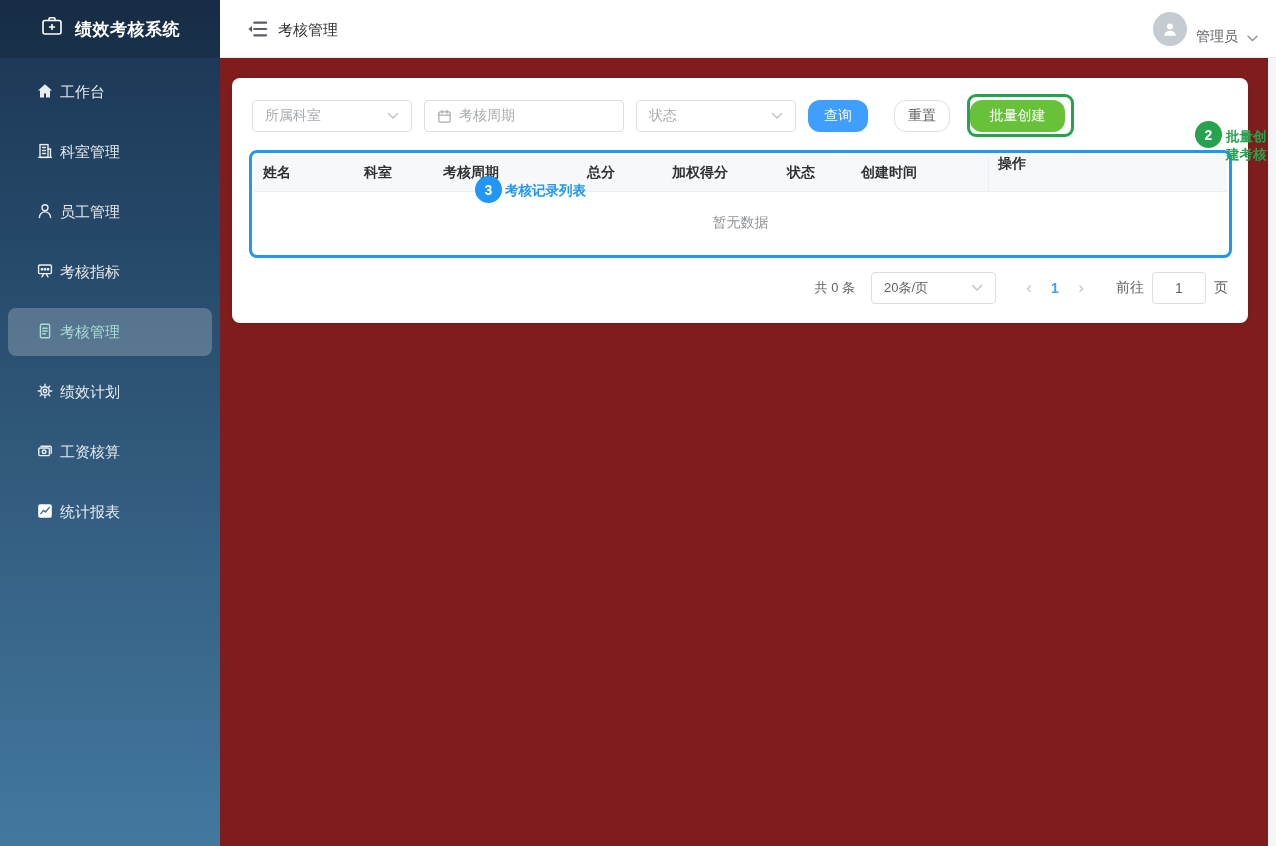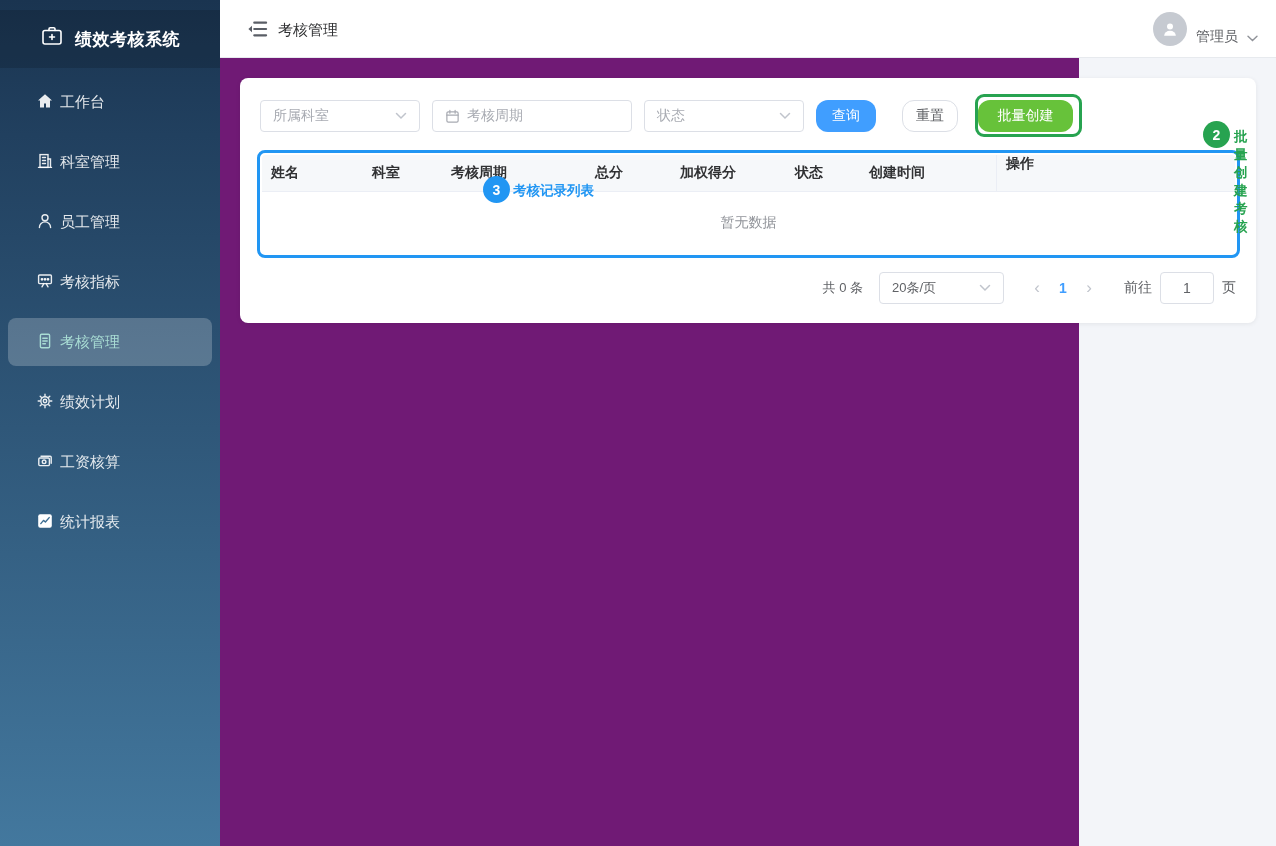--- a/index.html
+++ b/index.html
@@ -3,40 +3,40 @@
 <meta charset="utf-8">
 <style>
   * { box-sizing: border-box; margin: 0; padding: 0; }
   html,body { width:1276px; height:846px; overflow:hidden; }
   body { font-family:"Liberation Sans","DejaVu Sans",sans-serif; position:relative; background:#f3f5f9; }
 
   
   .sidebar { position:absolute; left:0; top:0; width:220px; height:846px;
     background:linear-gradient(180deg,#1a3450 0%,#21405f 16%,#43789e 100%); z-index:5; }
   .logo-bar { height:58px; display:flex; align-items:center; justify-content:center; gap:11px;
-    background:rgba(0,0,0,0.14);margin-top:10px; }
+    background:rgba(0,0,0,0.14); }
   .logo-title { color:#fff; font-size:17px; font-weight:bold; letter-spacing:.5px; }
   .menu { padding:10px 0 0 0; }
   .menu-item { height:48px; margin:0 8px 12px 8px; display:flex; align-items:center; gap:6px;
     padding-left:28px; color:rgba(255,255,255,0.88); font-size:15px; border-radius:8px; cursor:pointer; }
   .menu-item svg { flex:0 0 auto; }
   .menu-item.active { background:rgba(255,255,255,0.22); color:#a9ddd4; }
   .menu-item.active svg * { stroke:#a9ddd4; }
 
   
   .topbar { position:absolute; left:220px; top:0; width:1056px; height:58px; background:#fff;
     border-bottom:1px solid #e7eaee; z-index:4; }
   .fold-btn { position:absolute; left:26px; top:19px; width:22px; height:20px; cursor:pointer; }
   .crumb { position:absolute; left:58px; top:21px; font-size:15px; color:#303133; }
   .user-area { position:absolute; right:18px; top:12px; height:34px; display:flex; align-items:flex-end; gap:9px; cursor:pointer; }
   .avatar { width:34px; height:34px; border-radius:50%; background:#c6cad1; display:flex; align-items:center; justify-content:center; }
   .user-name { font-size:14px; color:#606266; }
 
   
-  .content { position:absolute; left:220px; top:58px; width:859px; height:788px; background:#701a75; }
+  .content { position:absolute; left:212px; top:58px; width:1056px; height:788px; background:#7f1d1d; }
   .card { position:absolute; left:20px; top:20px; width:1016px; height:245px; background:#fff;
     border-radius:8px; box-shadow:0 1px 5px rgba(0,0,0,0.07); }
 
   .filter-row { position:absolute; left:20px; top:22px; height:32px; display:flex; }
   .sel, .date-input { height:32px; border:1px solid #dcdfe6; border-radius:4px; background:#fff;
     display:flex; align-items:center; font-size:14px; color:#a8abb2; padding:0 12px; cursor:pointer; }
   .sel { justify-content:space-between; }
   .sel-dept { width:160px; }
   .date-input { width:200px; margin-left:12px; gap:7px; cursor:text; }
   .sel-status { width:160px; margin-left:12px; }

